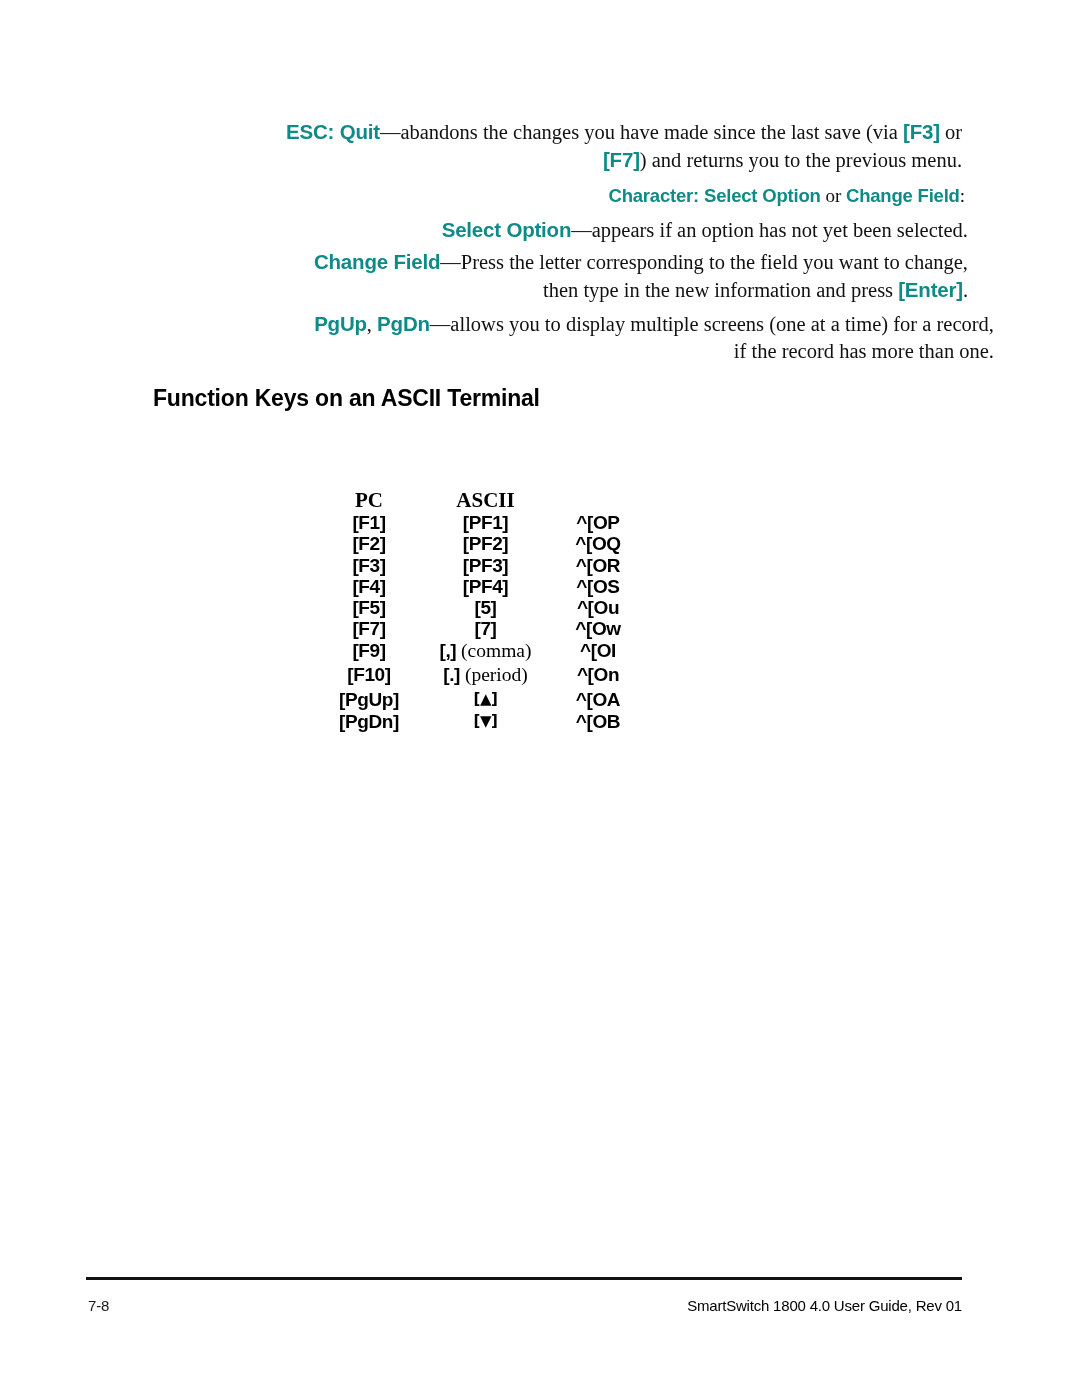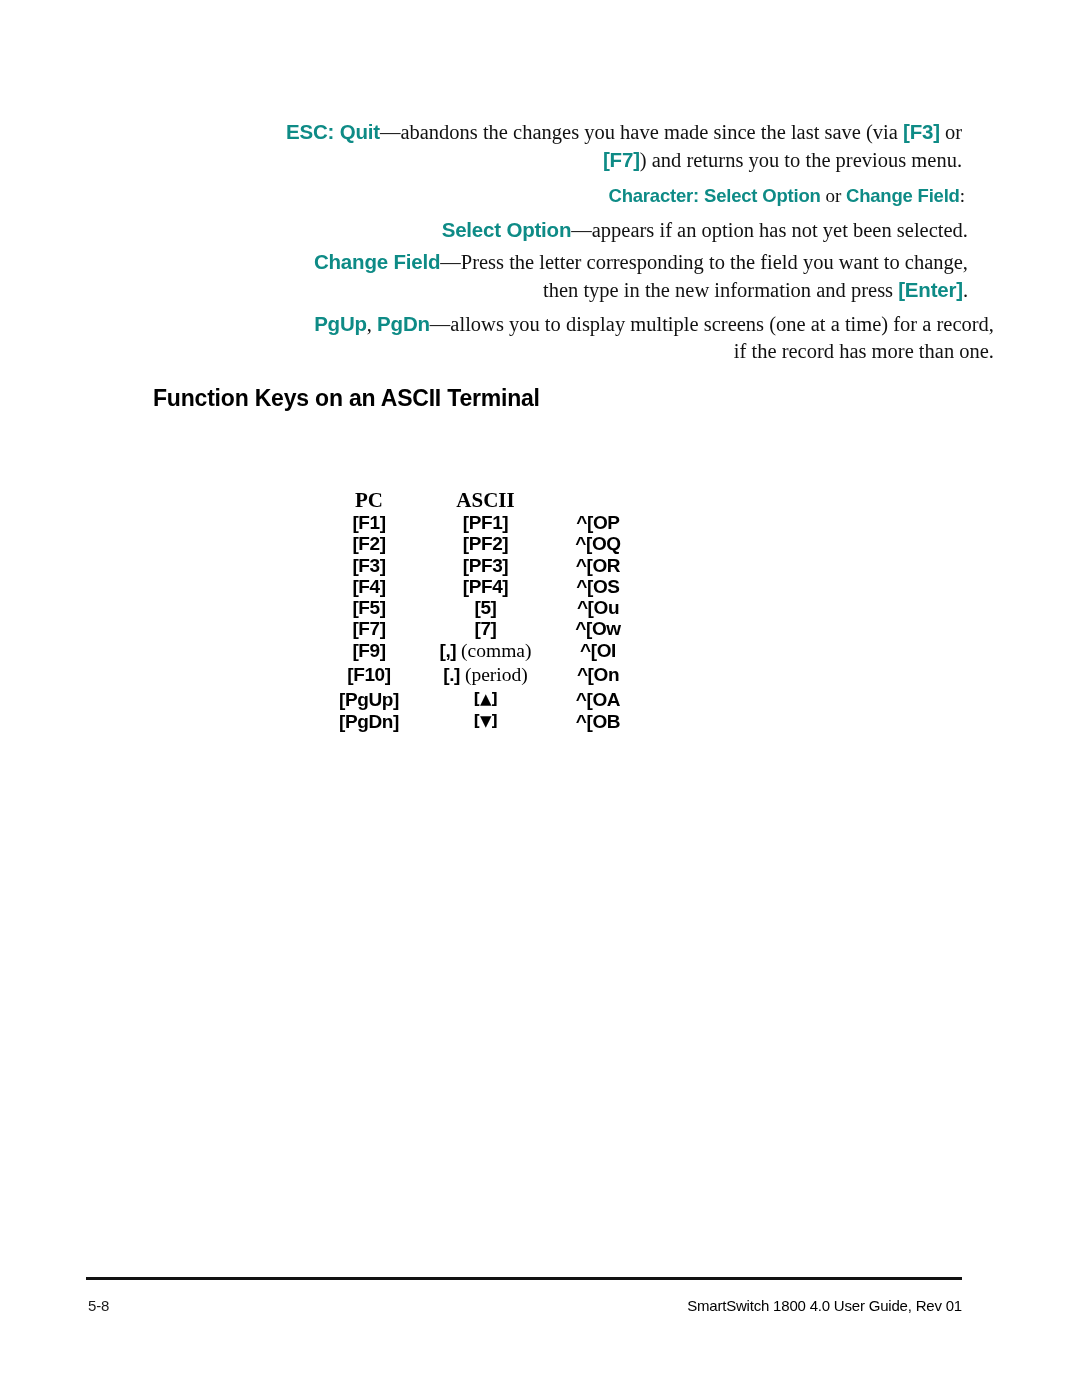--- a/index.html
+++ b/index.html
@@ -241,16 +241,16 @@
         </tr>
         <tr>
           <td class="row-cell col-pc">[PgDn]</td>
           <td class="row-cell col-ascii"><span class="arrow">[▼]</span></td>
           <td class="row-cell col-maps">^[OB</td>
         </tr>
       </tbody>
   </table>
 
   <div class="footer-rule"></div>
-  <div class="footer-left">5-8</div>
+  <div class="footer-left">7-8</div>
   <div class="footer-right">SmartSwitch 1800 4.0 User Guide, Rev 01</div>
 
 </div>
 
 </body></html>

